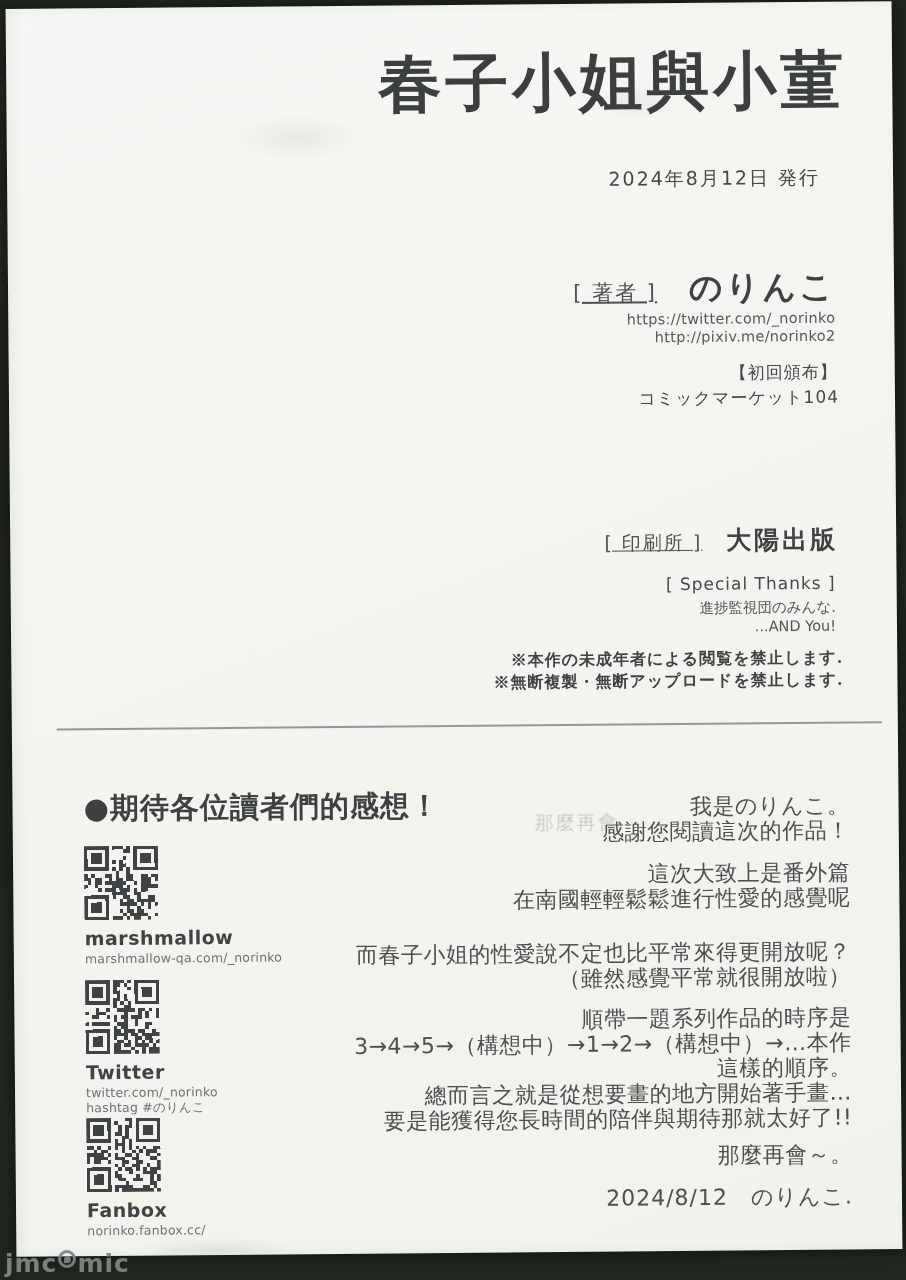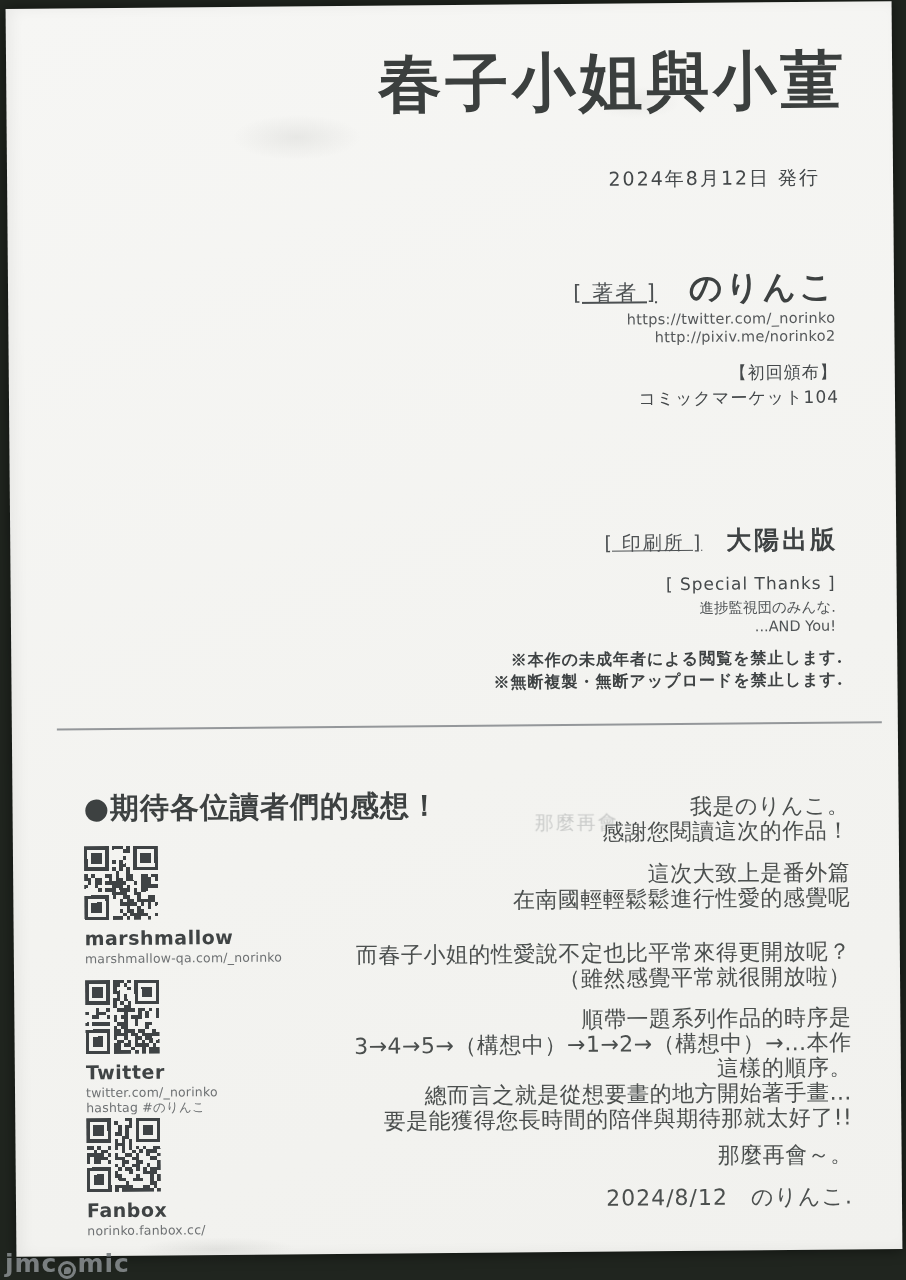--- a/index.html
+++ b/index.html
@@ -75,21 +75,21 @@
   .afterword{position:absolute;top:791px;right:49px;left:180px;text-align:right;
     font-size:22px;line-height:25px;color:#4b4f4e;letter-spacing:.5px;}
   .aw-group{margin:0;}
   .g1{margin-bottom:17px;} .g2{margin-bottom:29px;} .g3{margin-bottom:16px;}
   .g4{margin-bottom:12px;} .g5{margin-bottom:17px;}
   .signature{letter-spacing:1px;}
 
   
   .watermark{position:absolute;left:5px;top:1249px;z-index:5;
     color:#7f8486;font-weight:800;font-size:25px;letter-spacing:1px;opacity:.95;
-    display:flex;align-items:flex-end;}
+    display:flex;align-items:flex-start;}
   .wm-o{display:inline-block;width:12px;height:12px;border:3.5px solid currentColor;
     border-radius:50%;margin:0 1px;position:relative;top:1px;}
   .wm-o::after{content:"";position:absolute;left:2.5px;top:2.5px;width:7px;height:7px;
     background:currentColor;border-radius:50% 50% 50% 0;}
 </style>
 </head>
 <body>
 
 <div class="scan">
 

